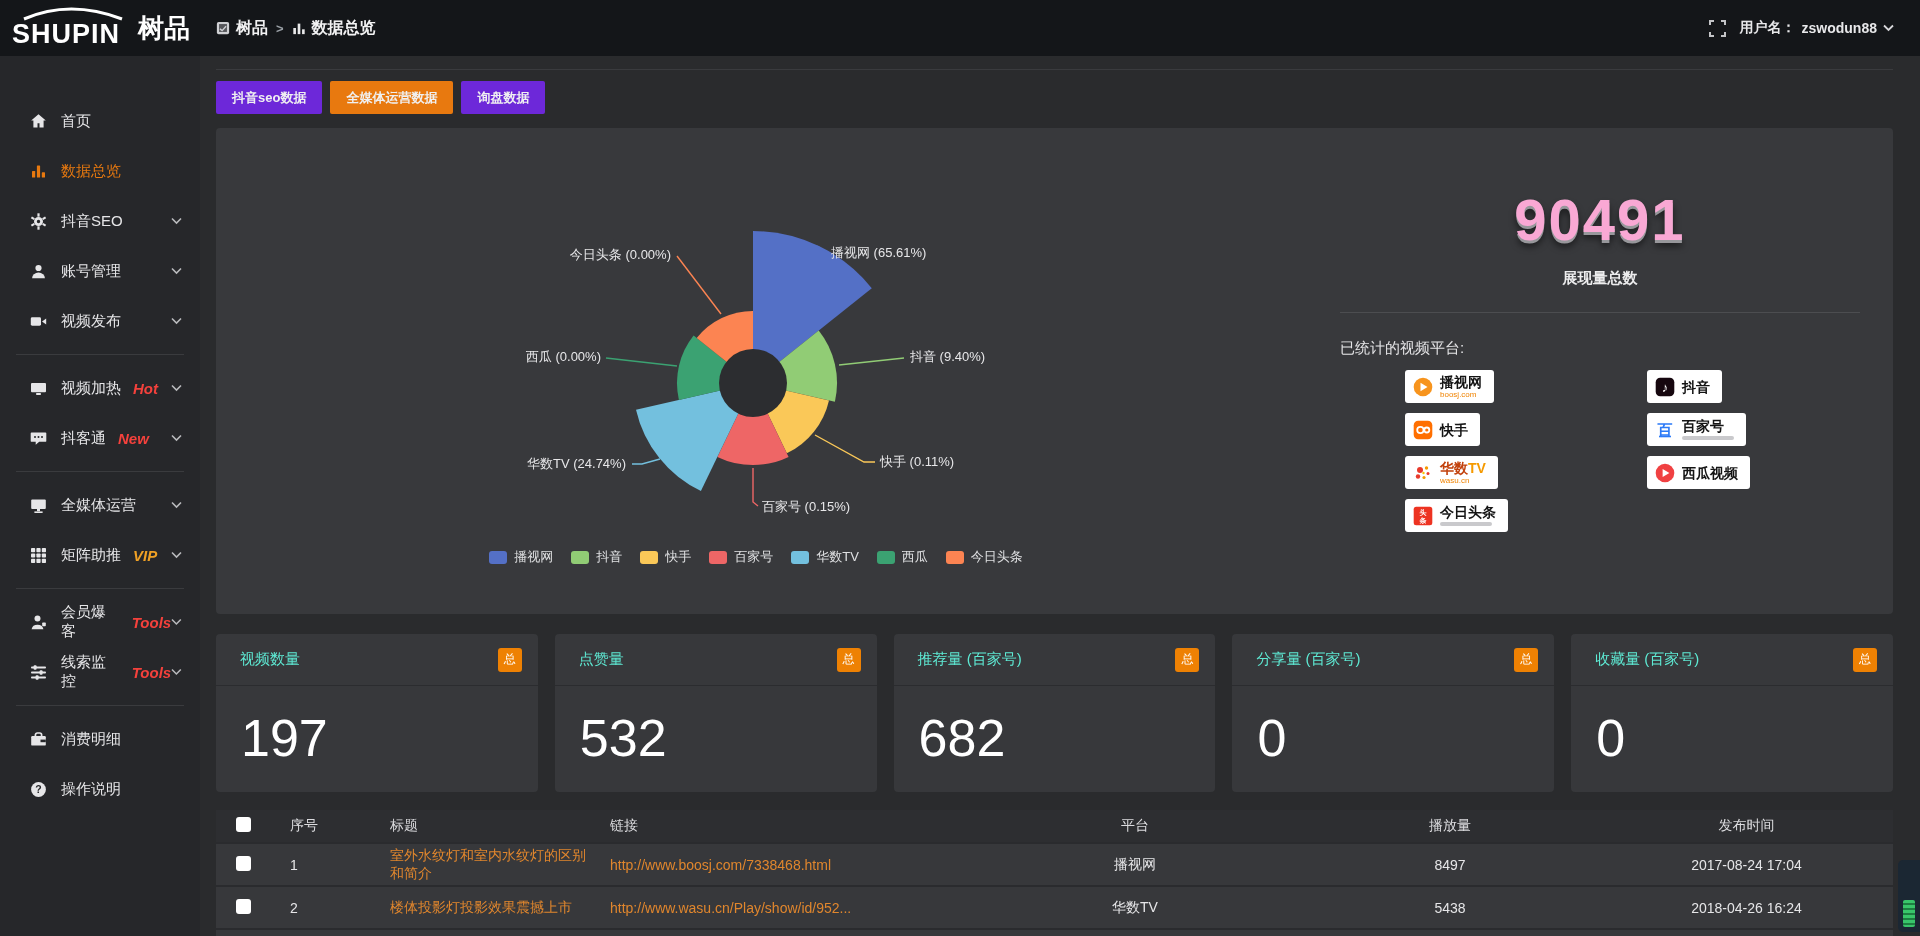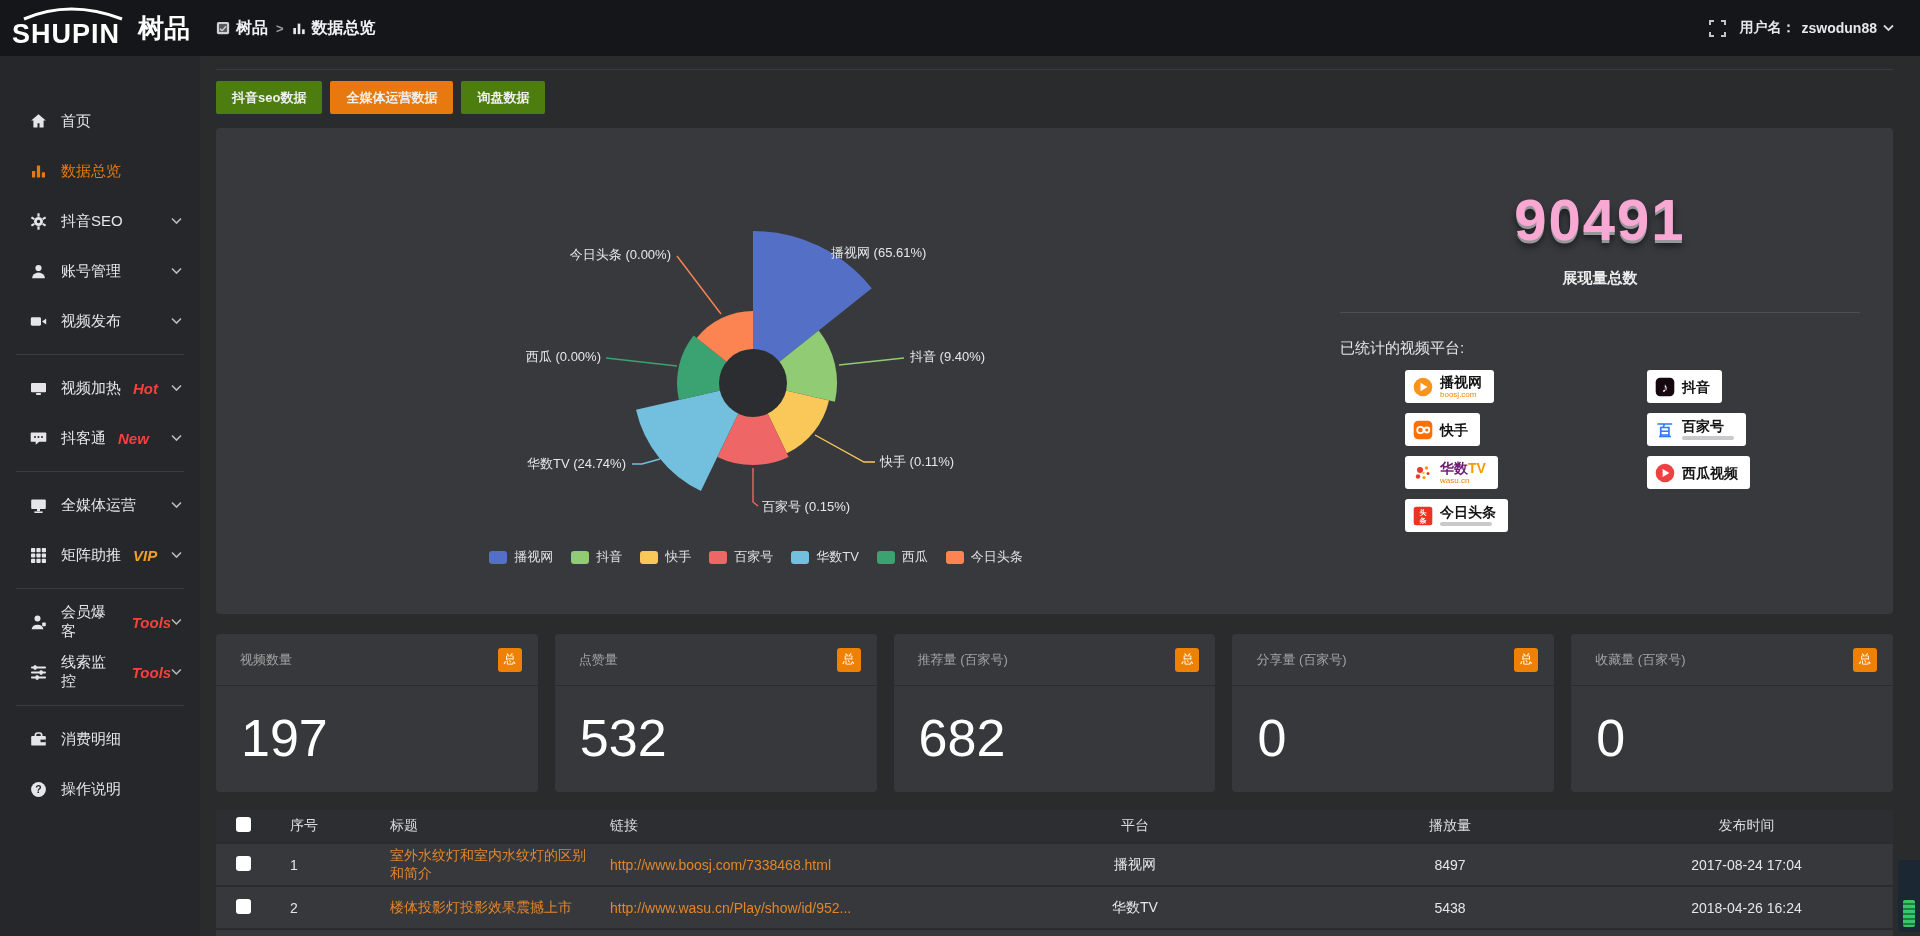--- a/index.html
+++ b/index.html
@@ -31,21 +31,21 @@
   .side-badge { font-size:15px; font-weight:bold; font-style:italic; margin-left:12px; }
   .side-chevron { margin-left:auto; color:#b9babd; }
   .side-divider { height:1px; background:#3a3b3e; margin:8px 16px; }
 
   
   .main { position:absolute; left:200px; top:56px; width:1720px; height:880px;
           background:#2a2b2d; padding:0 27px 0 16px; }
   .top-divider { height:1px; background:#3a3b3e; margin-top:13px; }
   .tabs { display:flex; gap:8px; margin-top:11px; }
   .tab { height:33px; padding:0 16px; display:flex; align-items:center;
-         background:#4d7c0f; color:#f0f0f1; font-size:13px; font-weight:bold;
+         background:#6d28d9; color:#f0f0f1; font-size:13px; font-weight:bold;
          border-radius:2px; cursor:pointer; }
   .tab.active { background:#e8790f; }
 
   
   .panel { position:relative; margin-top:14px; height:486px; background:#38393c;
            border-radius:4px; }
   .chart-area { position:absolute; left:0; top:0; width:1080px; height:486px; }
   .legend-row { position:absolute; left:0; top:420px; width:1080px; display:flex;
                 justify-content:center; gap:18px; }
   .legend-item { display:flex; align-items:center; gap:7px; color:#dfe0e2;
@@ -68,21 +68,21 @@
   .pf-name { font-size:14px; font-weight:bold; color:#141414; line-height:1; }
   .pf-sub { font-size:8px; color:#f08300; line-height:1; margin-top:2px; }
   .pf-substrip { width:52px; height:4px; background:#c9c9cc; border-radius:2px; margin-top:3px; }
   .pf-ic { width:20px; height:20px; flex:0 0 20px; }
 
   
   .cards { margin-top:20px; display:flex; gap:17px; }
   .card { flex:1; height:158px; background:#37383b; border-radius:4px; }
   .card-head { height:52px; display:flex; align-items:center; padding:0 16px 0 24px;
                border-bottom:1px solid #2b2c2f; }
-  .card-label { color:#a3a3a3; font-size:13px; }
+  .card-label { color:#5eead4; font-size:15px; }
   .card-total { margin-left:auto; width:24px; height:24px; background:#ee8103;
                 color:#fff; font-size:12px; border-radius:3px; display:flex;
                 align-items:center; justify-content:center; cursor:pointer; }
   .card-value { padding:22px 0 0 25px; color:#ffffff; font-size:52px; }
 
   
   .tbl { margin-top:18px; width:1677px; border-collapse:collapse; table-layout:fixed;
          background:#37383b; }
   .tbl th { height:33px; background:#2d2e31; color:#dcdcdf; font-size:14px;
             font-weight:normal; }
@@ -412,21 +412,21 @@
           <div class="pf-badge">
             <svg class="pf-ic" viewBox="0 0 20 20">
               <circle cx="7" cy="7" r="3" fill="#e8392b"></circle>
               <circle cx="13.5" cy="5" r="1.7" fill="#f59a00"></circle>
               <circle cx="15" cy="10.5" r="1.5" fill="#e8392b"></circle>
               <circle cx="5" cy="13.5" r="2.2" fill="#e8392b"></circle>
               <circle cx="11" cy="14.5" r="1.6" fill="#f59a00"></circle>
               <circle cx="10.5" cy="10" r="1.2" fill="#f7c400"></circle>
             </svg>
             <span style="display:flex;flex-direction:column;align-items:flex-start;">
-              <span class="pf-name"><span style="color:#701a75">华数</span><span style="color:#f59a00">TV</span></span>
+              <span class="pf-name"><span style="color:#c2410c">华数</span><span style="color:#f59a00">TV</span></span>
               <span class="pf-sub">wasu.cn</span>
             </span>
           </div>
           <div class="pf-badge">
             <svg class="pf-ic" viewBox="0 0 20 20">
               <circle cx="10" cy="10" r="9.3" fill="#f04142"></circle>
               <path d="M7.6 5.9 14.4 10l-6.8 4.1z" fill="#fff"></path>
             </svg>
             <span style="display:flex;flex-direction:column;align-items:flex-start;">
               <span class="pf-name">西瓜视频</span>

